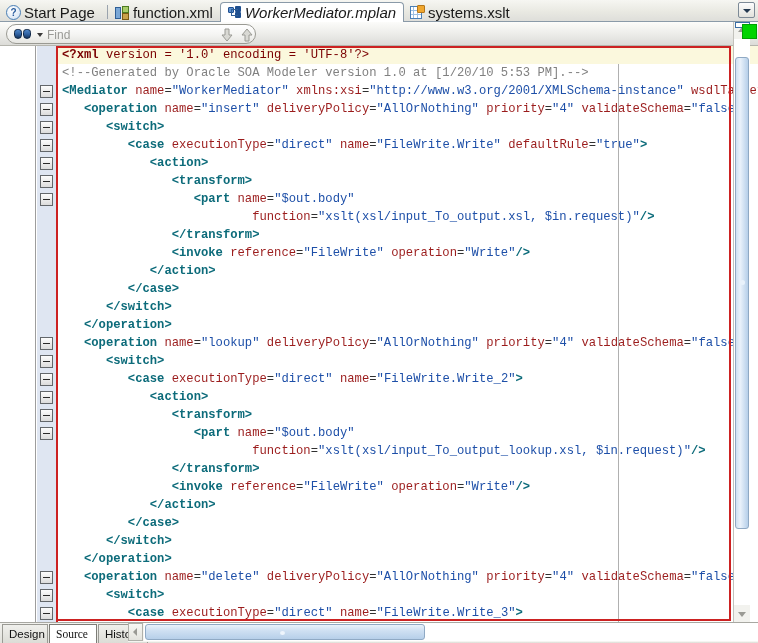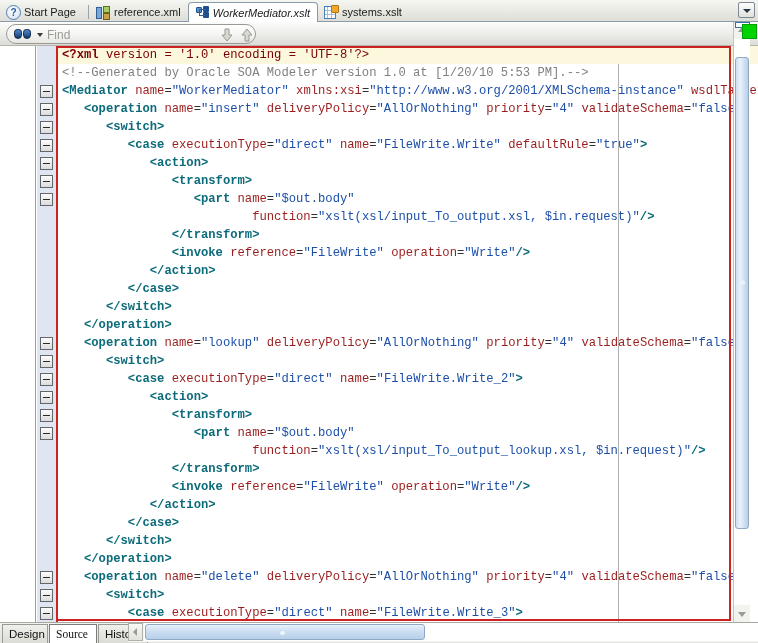--- a/index.html
+++ b/index.html
@@ -27,21 +27,21 @@
   .tabs {
     position: absolute; left: 0; top: 0;
     height: 22px;
     display: flex; align-items: flex-end;
   }
   .tab {
     position: relative;
     height: 20px;
     display: flex; align-items: center;
     padding: 0 7px 0 5px;
-    font-size: 11px;
+    font-size: 15px;
     color: #1a1a1a;
     white-space: nowrap;
     box-sizing: border-box;
     background: transparent;
   }
   .tab .sep {
     display: inline-block;
     width: 1px; height: 14px;
     background: #9aa3ad;
     margin-right: 6px;
@@ -374,25 +374,25 @@
 
   <div class="tabstrip">
     <div class="tabs" id="tabs-host">
         <div class="tab">
           <span class="ic ic-startpage"></span>
           <span class="tab-label">Start Page</span>
         </div>
         <div class="tab">
           <span class="sep"></span>
           <span class="ic ic-composite"></span>
-          <span class="tab-label">reference.xml</span>
+          <span class="tab-label">function.xml</span>
         </div>
         <div class="tab active">
           <span class="ic ic-mplan"></span>
-          <span class="tab-label">WorkerMediator.xslt</span>
+          <span class="tab-label">WorkerMediator.mplan</span>
         </div>
         <div class="tab">
           <span class="ic ic-xref"></span>
           <span class="tab-label">systems.xslt</span>
         </div>
       </div>
     <div class="tab-menu-btn"></div>
   </div>
 
   <div class="findbar">

